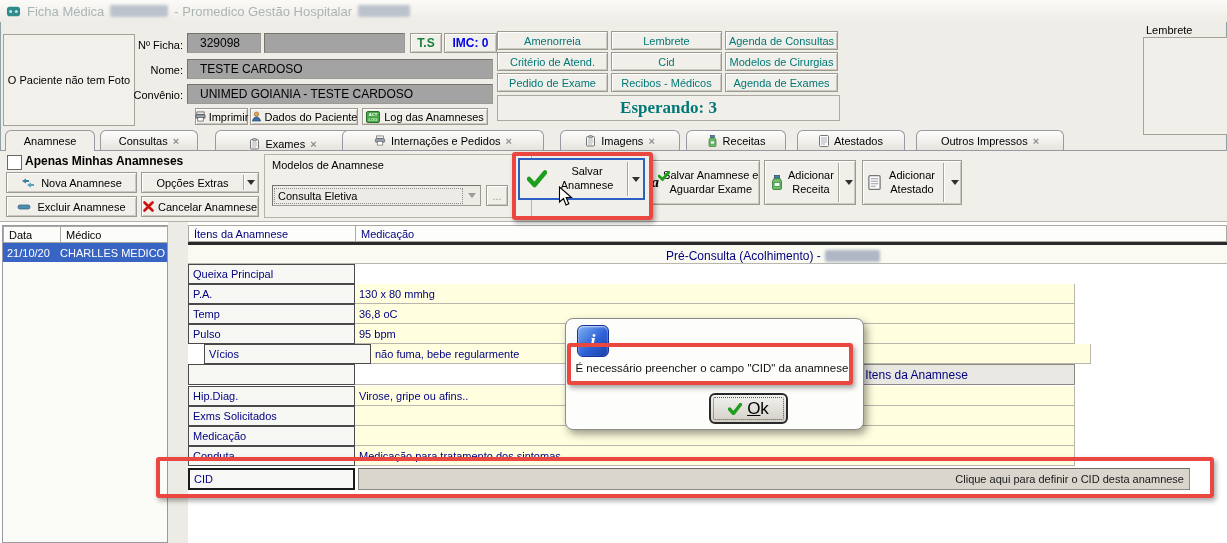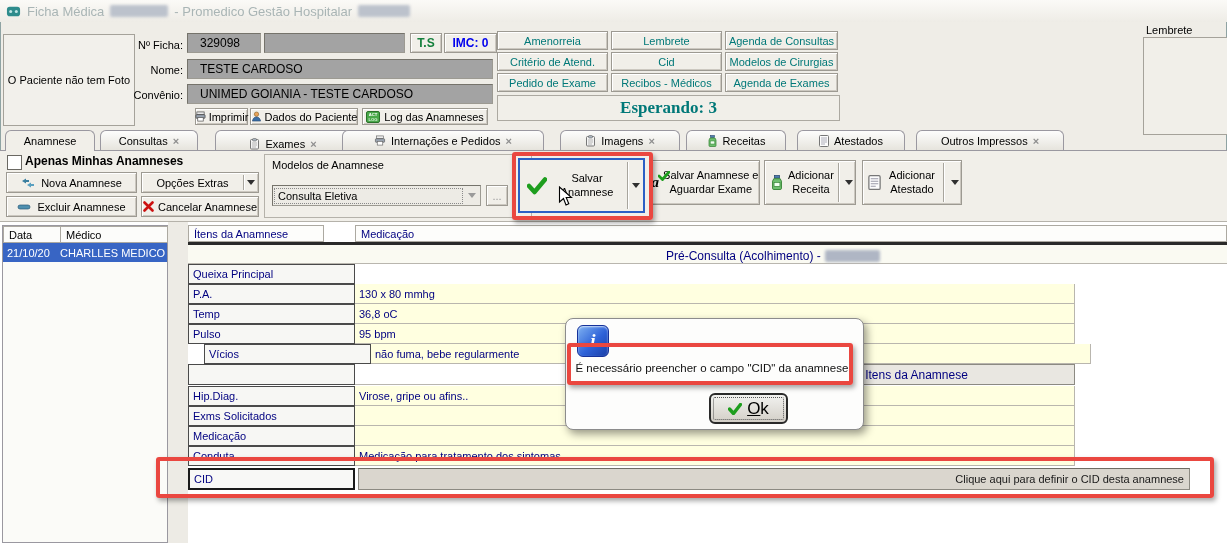--- a/index.html
+++ b/index.html
@@ -212,21 +212,21 @@
     <div style="position:absolute;left:7px;top:4px;font-size:11px;">Modelos de Anamnese</div>
     <div style="position:absolute;left:7px;top:30px;width:209px;height:21px;background:#EDEBE5;border:1px solid #9C9A92;border-top-color:#75736B;border-left-color:#75736B;display:flex;align-items:center;box-sizing:border-box;">
       <span style="flex:1;font-size:11px;padding:1px 3px;outline:1px dotted #8A8A8A;margin:1px 2px;">Consulta Eletiva</span>
       <span style="width:16px;display:flex;justify-content:center;">
           <span class="darr" style="border-top-color:#9A9A9A;"></span>
         </span>
     </div>
     <div class="btn" style="left:221px;top:30px;width:22px;height:21px;color:#9A9A9A;">...</div>
   </div>
 
-  <div class="btn" style="left:518px;top:158px;width:127px;height:55px;z-index:7;border:2px solid #2B5FC4;box-shadow:none;padding:0;">
+  <div class="btn" style="left:518px;top:158px;width:127px;height:42px;z-index:7;border:2px solid #2B5FC4;box-shadow:none;padding:0;">
     <svg class="icon-svg" style="margin-left:7px;" width="20" height="18" viewBox="0 0 20 18">
         <path d="M2 9 l5.5 6 L18 2.5" stroke="#1E9E1E" stroke-width="4.5" fill="none" stroke-linecap="round" stroke-linejoin="round"></path>
       </svg>
     <span style="flex:1;text-align:center;line-height:1.25;">
       <span>Salvar</span><br><span>Anamnese</span>
     </span>
     <span class="vsep"></span>
     <span style="width:15px;display:flex;justify-content:center;">
         <span class="darr"></span>
       </span>
@@ -275,21 +275,21 @@
 
   <div class="abs" style="left:2px;top:225px;width:166px;height:318px;background:#FBFBF8;border:1px solid #9A98A0;box-sizing:border-box;">
     <div class="gridhead" style="left:0;top:0;width:58px;height:17px;">Data</div>
     <div class="gridhead" style="left:57px;top:0;width:108px;height:17px;">Médico</div>
     <div class="abs" style="left:0;top:17px;width:164px;height:19px;background:#3865C4;color:#FFF;font-size:11px;display:flex;align-items:center;">
       <span style="width:57px;padding-left:4px;box-sizing:border-box;">21/10/20</span>
       <span>CHARLLES MEDICO</span>
     </div>
   </div>
 
-  <div class="gridhead navy" style="left:188px;top:225px;width:136px;height:17px;background:#FDFDFB;">Ítens da Anamnese</div>
+  <div class="gridhead navy" style="left:188px;top:225px;width:172px;height:17px;background:#FDFDFB;">Ítens da Anamnese</div>
   <div class="gridhead navy" style="left:355px;top:225px;width:872px;height:17px;background:#FDFDFB;">Medicação</div>
 
   <div class="abs" style="left:188px;top:242px;width:1039px;height:22px;background:#FAFAF2;border-top:3px solid #2A2A2A;border-bottom:1px solid #B9B6AE;box-sizing:border-box;">
     <span class="navy" style="position:absolute;left:478px;top:4px;font-size:12px;display:flex;align-items:center;gap:4px;">
       <span>Pré-Consulta (Acolhimento) -</span>
       <span class="redact" style="width:55px;background:#AFB6C4;"></span>
     </span>
   </div>
 
   <div class="arow" style="top:264px;">

